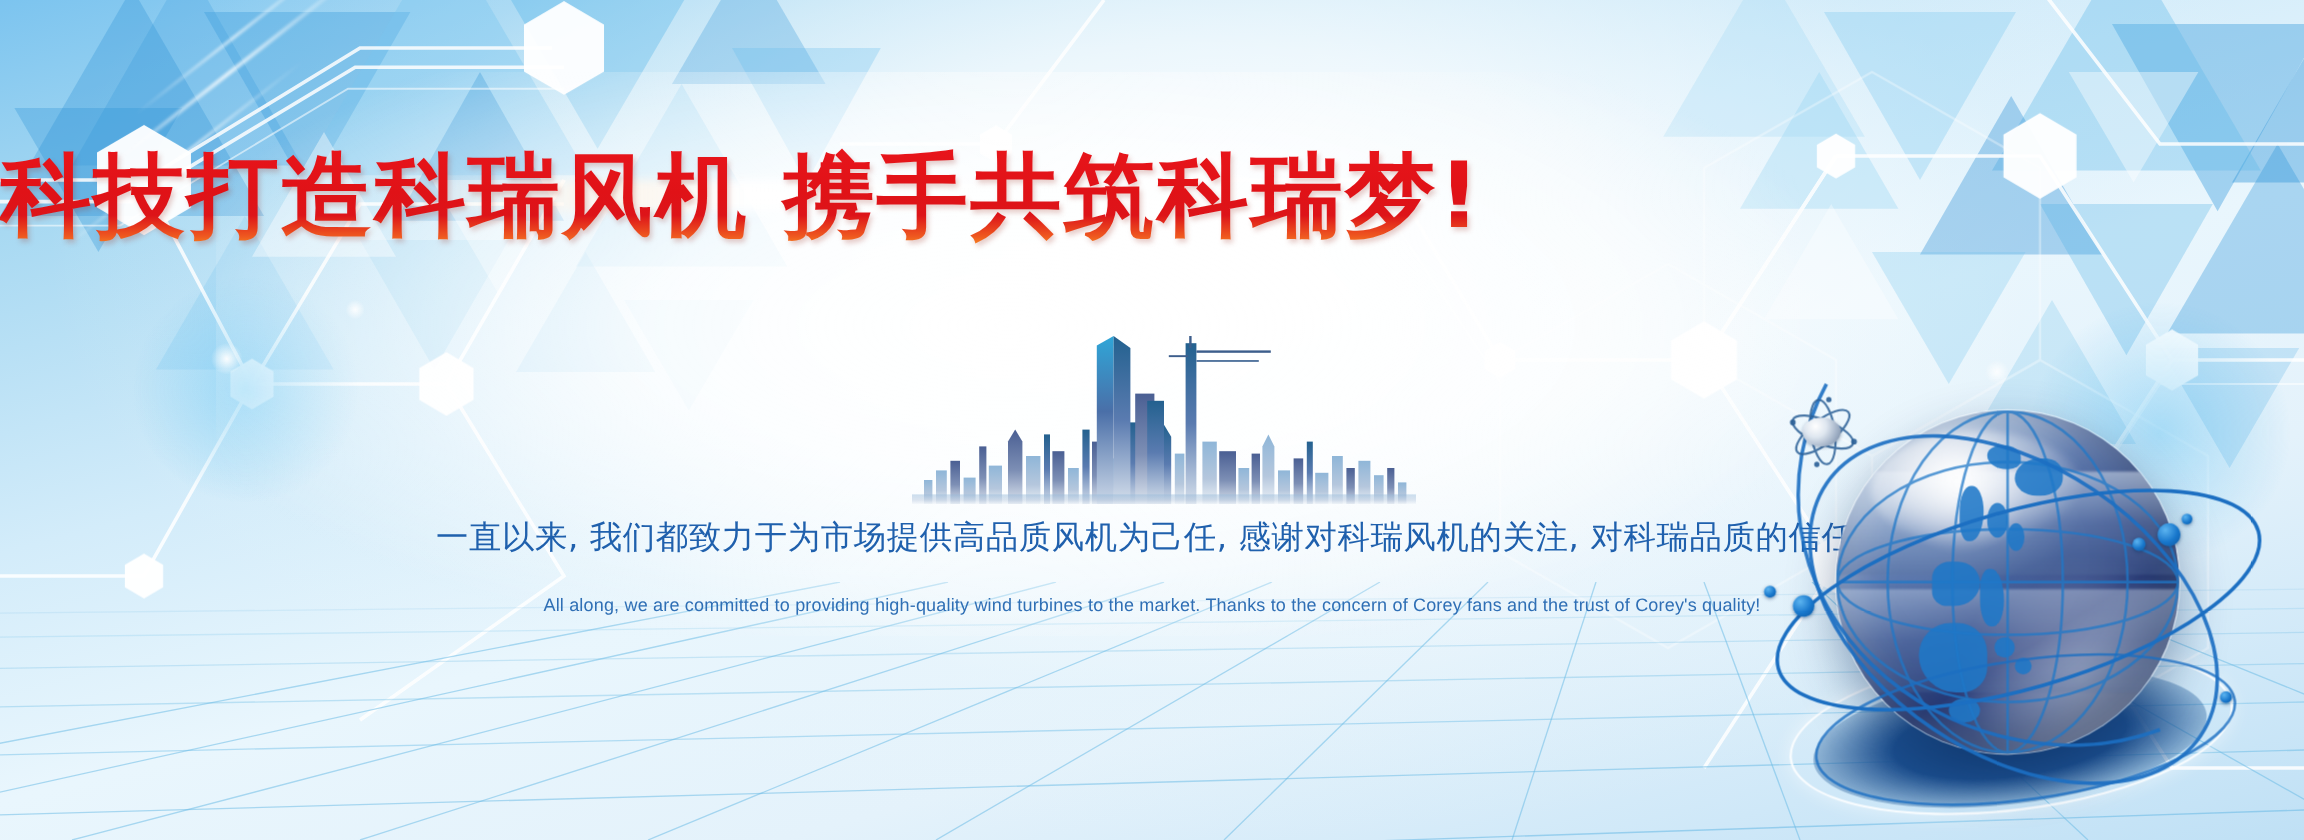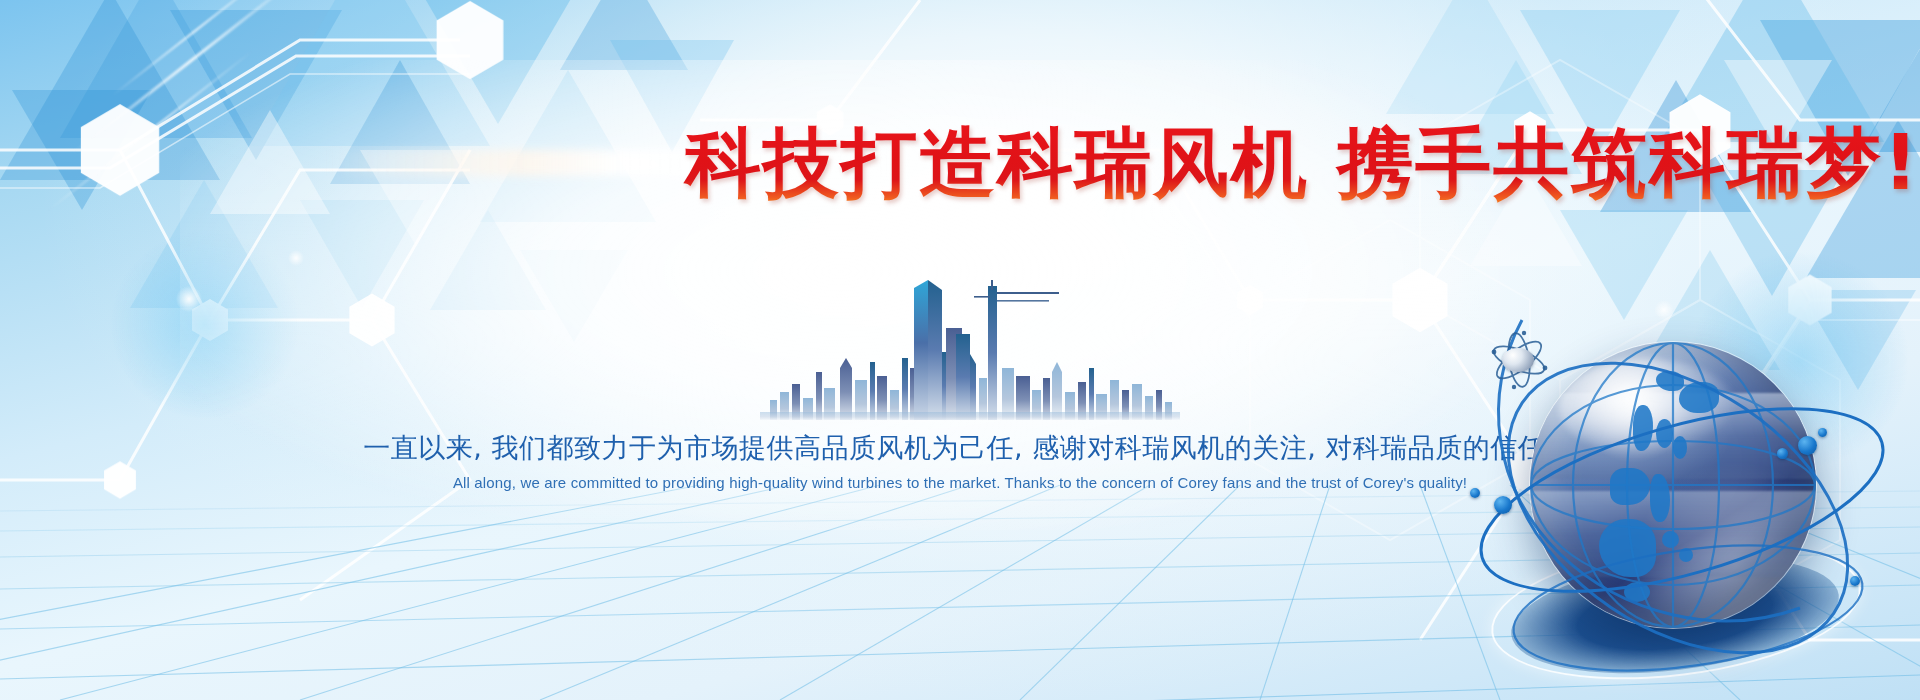--- a/index.html
+++ b/index.html
@@ -58,21 +58,21 @@
     background:linear-gradient(90deg, rgba(255,255,255,0) 0%, rgba(255,246,236,0.85) 35%, rgba(255,255,255,0.95) 52%, rgba(255,255,255,0) 100%);
     filter:blur(4px);
     pointer-events:none;
   }
 
   
   .headline {
     position:absolute;
     left:0; right:0;
     top:122px;
-    text-align:right;
+    text-align:left;
     font-family:"DejaVu Sans","Liberation Sans",sans-serif;
     font-weight:bold;
     font-size:76px;
     letter-spacing:2px;
     line-height:1.08;
     background:linear-gradient(180deg,#e8151b 0%,#e01217 46%,#dd1419 70%,#ef5a20 92%,#f7831e 100%);
     -webkit-background-clip:text;
     background-clip:text;
     color:transparent;
     -webkit-text-fill-color:transparent;
@@ -94,21 +94,21 @@
     text-align:center;
     font-family:"DejaVu Sans","Liberation Sans",sans-serif;
     font-size:27px;
     font-weight:500;
     letter-spacing:0.5px;
     color:#1f60ad;
     white-space:nowrap;
   }
   .sub-en {
     position:absolute;
-    left:0; right:0; top:474px;
+    left:0; right:0; top:496px;
     text-align:center;
     font-family:"Liberation Sans","DejaVu Sans",sans-serif;
     font-size:15px;
     letter-spacing:0.15px;
     color:#2f6fb5;
     white-space:nowrap;
   }
 
   
   .globe-wrap {

